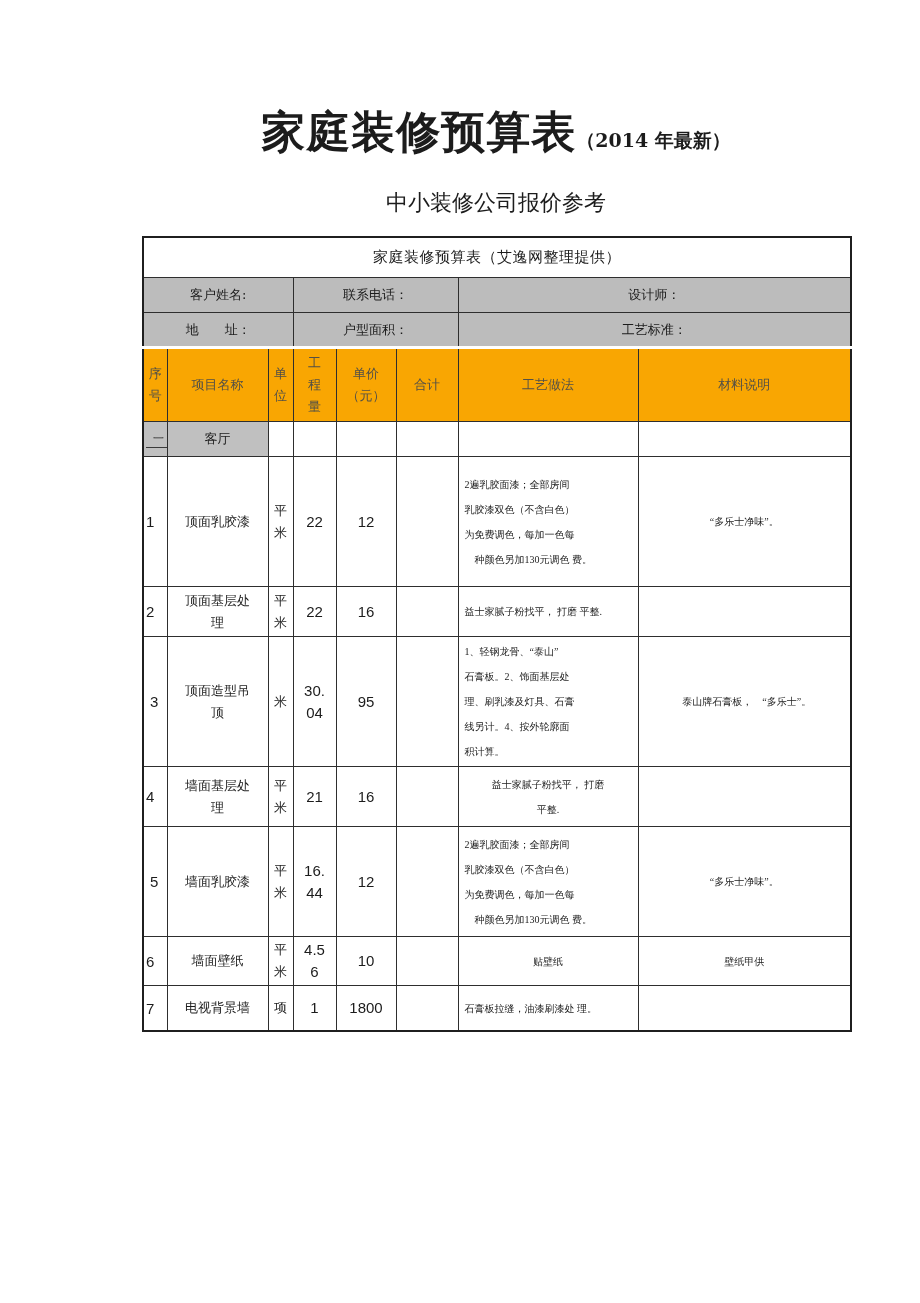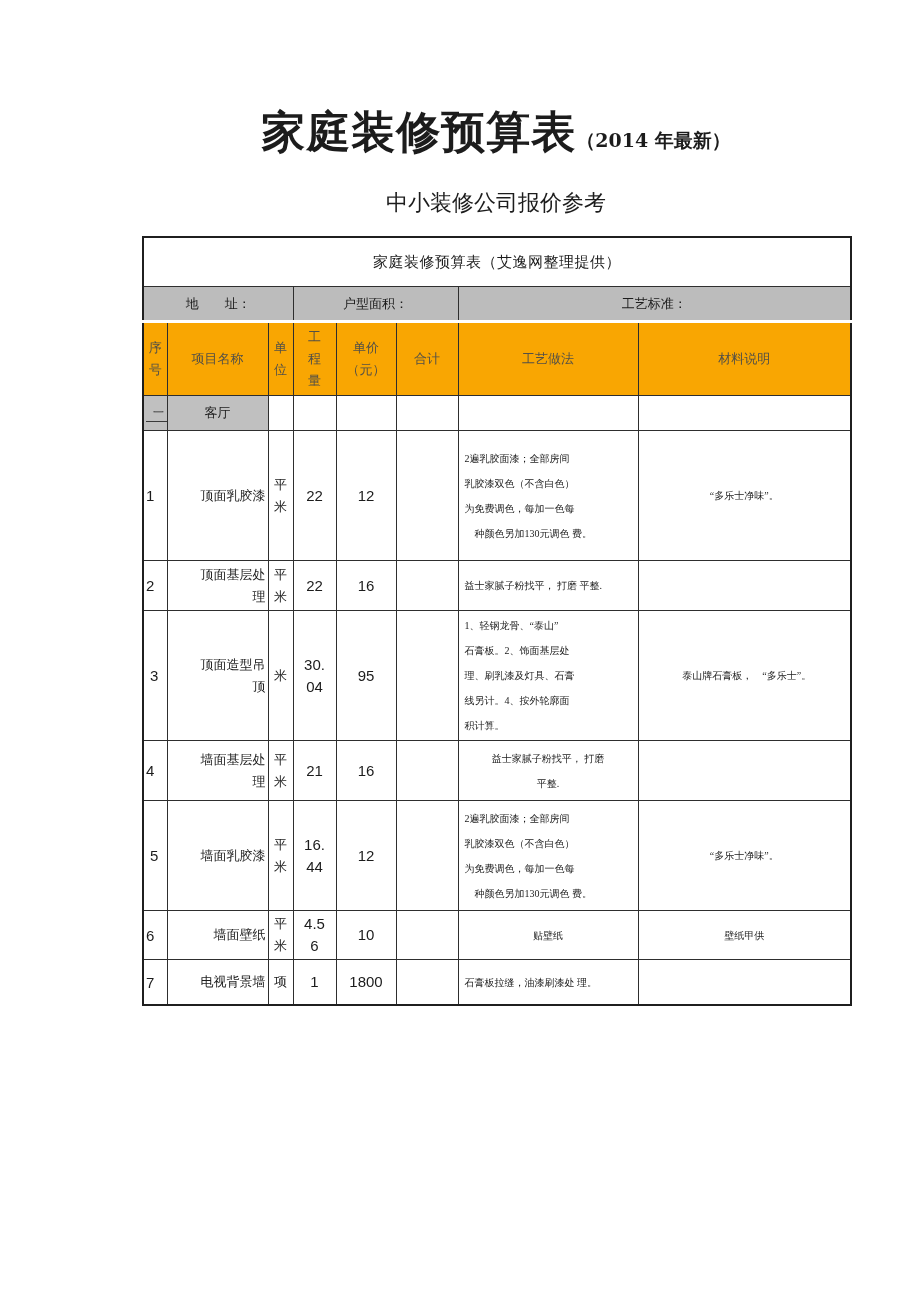--- a/index.html
+++ b/index.html
@@ -25,21 +25,21 @@
   table.budget{
     border-collapse:collapse;table-layout:fixed;width:708px;
     margin-top:18px;border:2px solid #1f1f1f;
   }
   td{
     border:1px solid #2e2e2e;
     text-align:center;vertical-align:middle;
     font-size:13px;padding:2px;white-space:pre;
     overflow:hidden;
   }
-  tr.r-cap{height:50px;}
+  tr.r-cap{height:41px;}
   tr.r-cap td{font-size:15px;letter-spacing:0.5px;}
   tr.r-info{height:35px;background:#bcbcbc;}
   tr.r-info td{font-size:13px;}
   tr.r-head{height:74px;}
   tr.r-head td{
     background:#f9a602;color:#535047;font-size:13px;line-height:22px;
     border-top:3px solid #ffffff;
   }
   tr.r-sec{height:35px;}
   td.sec-idx,td.sec-name{background:#c0c0c0;}
@@ -53,21 +53,21 @@
   tr.r7{height:45px;}
   td.idx{
     text-align:left;padding-left:2px;
     font-family:"Liberation Sans","DejaVu Sans",sans-serif;font-size:15px;
   }
   td.idx.ac{text-align:center;padding-left:0;}
   td.num{
     font-family:"Liberation Sans","DejaVu Sans",sans-serif;
     font-size:15px;line-height:22px;
   }
-  td.name{line-height:22px;text-align:right;}
+  td.name{line-height:22px;}
   td.unit{line-height:22px;}
   td.craft,td.mat{font-size:10px;line-height:25px;font-family:Liberation Serif, serif;}
   td.craft.al{text-align:left;padding-left:6px;}
   td.mat.al{text-align:center;padding-left:7px;}
 </style>
 </head>
 <body>
 
 <div class="page">
 
@@ -85,20 +85,25 @@
         <col style="width:62px">
       <col style="width:180px">
         <col style="width:213px">
     </colgroup>
 
     <tbody>
         <tr class="r-cap">
       <td colspan="8">家庭装修预算表（艾逸网整理提供）</td>
     </tr>
 
+    <tr class="r-info">
+      <td colspan="3">客户姓名:</td>
+      <td colspan="3">联系电话：</td>
+      <td colspan="2">设计师：</td>
+    </tr>
 
     <tr class="r-info">
       <td colspan="3">地　　址：</td>
       <td colspan="3">户型面积：</td>
       <td colspan="2">工艺标准：</td>
     </tr>
 
     <tr class="r-head">
       <td>序
 号</td>

